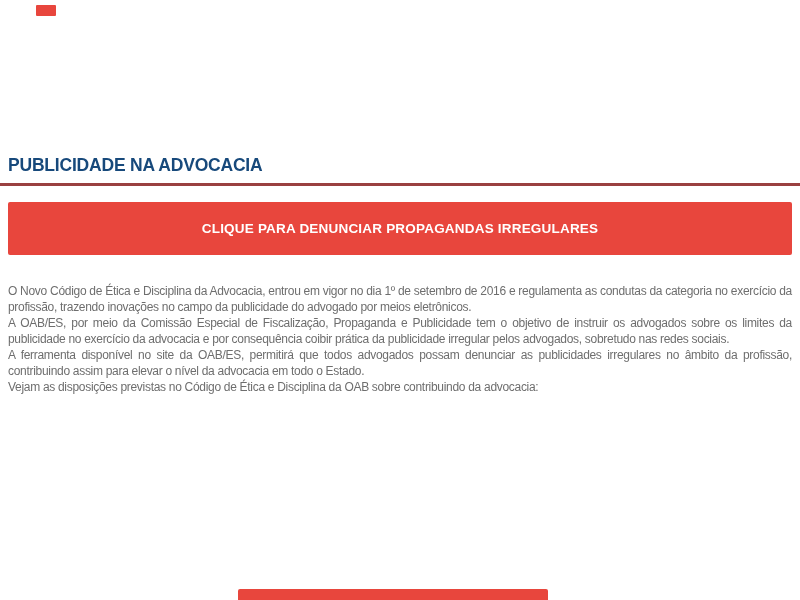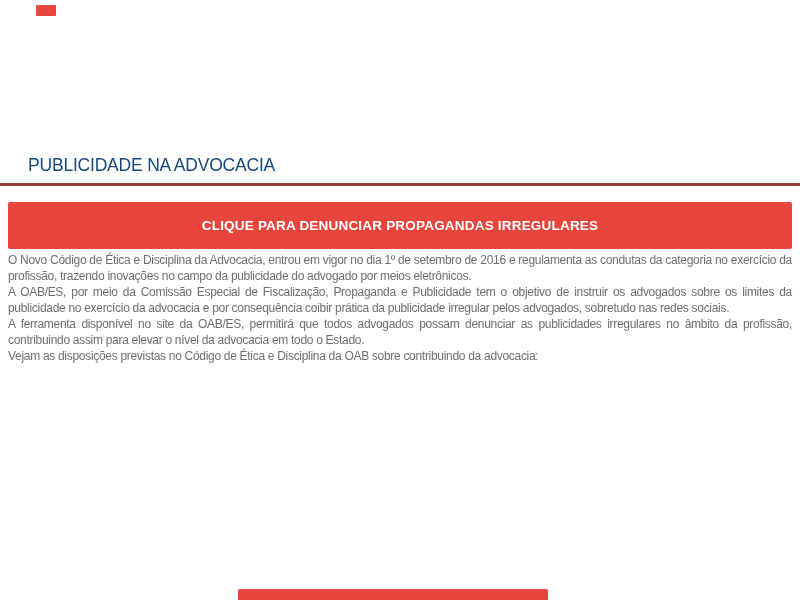--- a/index.html
+++ b/index.html
@@ -27,53 +27,52 @@
   .frag { position: absolute; background: var(--accent-red, #E8463D); }
   .frag-top { left: 36px; top: 5px; width: 20px; height: 11px; border-radius: 1px; }
   .frag-bottom { left: 238px; top: 589px; width: 310px; height: 11px; border-radius: 2px 2px 0 0; }
 
   .content { padding: 153px 8px 0 8px; }
 
   .page-title {
     color: var(--title-blue, #17497B);
     font-size: 17.5px;
     line-height: 24px;
-    font-weight: normal;
+    font-weight: bold;
     letter-spacing: -0.2px;
-    margin-left: 20px;
   }
   .title-divider {
     height: 3px;
     background: var(--divider-maroon, #9A4040);
     margin: 6px -8px 0 -8px; 
   }
   .banner {
     display: flex;
     align-items: center;
     justify-content: center;
-    height: 47px;
+    height: 53px;
     margin-top: 16px;
     background: var(--accent-red, #E8463D);
     border-radius: 2px;
     color: #ffffff;
     font-weight: bold;
     font-size: 13.5px;
     letter-spacing: 0.2px;
     text-decoration: none;
     cursor: pointer;
     text-align: right;
   }
   .body-text {
     color: var(--body-gray, #6E6E6E);
     font-size: 12px;
     letter-spacing: -0.3px;
     line-height: 16px;
     text-align: justify;
   }
-  .body-text.first { margin-top: 3px; }
+  .body-text.first { margin-top: 28px; }
   .chapter {
     margin-top: 10px;
     text-align: center;
     color: var(--chapter-gray, #4F4F4F);
     font-weight: bold;
     font-size: 12px;
     line-height: 15px;
     letter-spacing: 0.1px;
   }
 </style>

